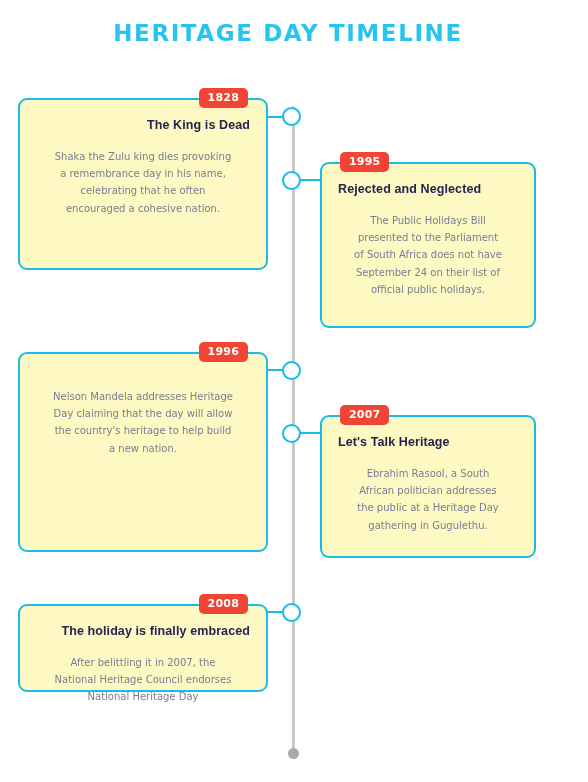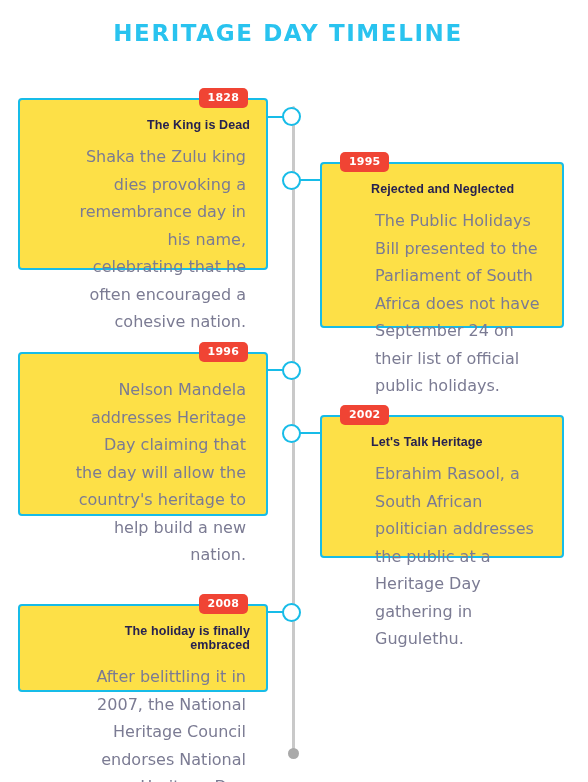--- a/index.html
+++ b/index.html
@@ -69,48 +69,48 @@
     height: 2px;
     background: #17bce8;
     z-index: 2;
   }
 
   
   .card {
     position: absolute;
     box-sizing: border-box;
     border: 2px solid #17bce8;
-    border-radius: 4px;
-    background: #fde047;
+    border-radius: 9px;
+    background: #fef9c3;
     z-index: 3;
-    padding-left: 33px;
   }
   .card.left  { left: 18px;  width: 250px; }
-  .card.right { left: 320px; width: 244px; }
+  .card.right { left: 320px; width: 216px; }
 
   .card-inner {
     padding: 18px 16px 16px 16px;
   }
   .card.left .card-inner  { text-align: right; }
   .card.right .card-inner { text-align: left; }
 
   .card-title {
     font-size: 12.5px;
     font-weight: 700;
     color: #27224f;
     margin: 0 0 11px 0;
     font-family: Liberation Sans, sans-serif;
     letter-spacing: 0.1px;
   }
   .card-body {
-    font-size: 16px;
+    font-size: 10px;
     line-height: 1.72;
     color: #7b7b93;
-    margin: 4px;
+    margin: 16px;
     font-family: "DejaVu Sans", sans-serif;
+    text-align: center;
   }
 
   
   .year-badge {
     position: absolute;
     top: -12px;
     background: #f04434;
     color: #ffffff;
     font-size: 11px;
     font-weight: 700;
@@ -147,31 +147,31 @@
 <div class="card right" style="top:162px; height:166px;">
   <div class="year-badge">1995</div>
   <div class="card-inner">
     <div class="card-title">Rejected and Neglected</div>
     <div class="card-body">The Public Holidays Bill presented to the Parliament of South Africa does not have September 24 on their list of official public holidays.</div>
   </div>
 </div>
 
 <div class="stub" style="left:268px; top:369px; width:22px;"></div>
 <div class="node" style="top:361px;"></div>
-<div class="card left" style="top:352px; height:164px;">
+<div class="card left" style="top:352px; height:200px;">
   <div class="year-badge">1996</div>
   <div class="card-inner">
     <div class="card-body">Nelson Mandela addresses Heritage Day claiming that the day will allow the country's heritage to help build a new nation.</div>
   </div>
 </div>
 
 <div class="stub" style="left:299px; top:432px; width:22px;"></div>
 <div class="node" style="top:424px;"></div>
 <div class="card right" style="top:415px; height:143px;">
-  <div class="year-badge">2002</div>
+  <div class="year-badge">2007</div>
   <div class="card-inner">
     <div class="card-title">Let's Talk Heritage</div>
     <div class="card-body">Ebrahim Rasool, a South African politician addresses the public at a Heritage Day gathering in Gugulethu.</div>
   </div>
 </div>
 
 <div class="stub" style="left:268px; top:611px; width:22px;"></div>
 <div class="node" style="top:603px;"></div>
 <div class="card left" style="top:604px; height:88px;">
   <div class="year-badge">2008</div>

